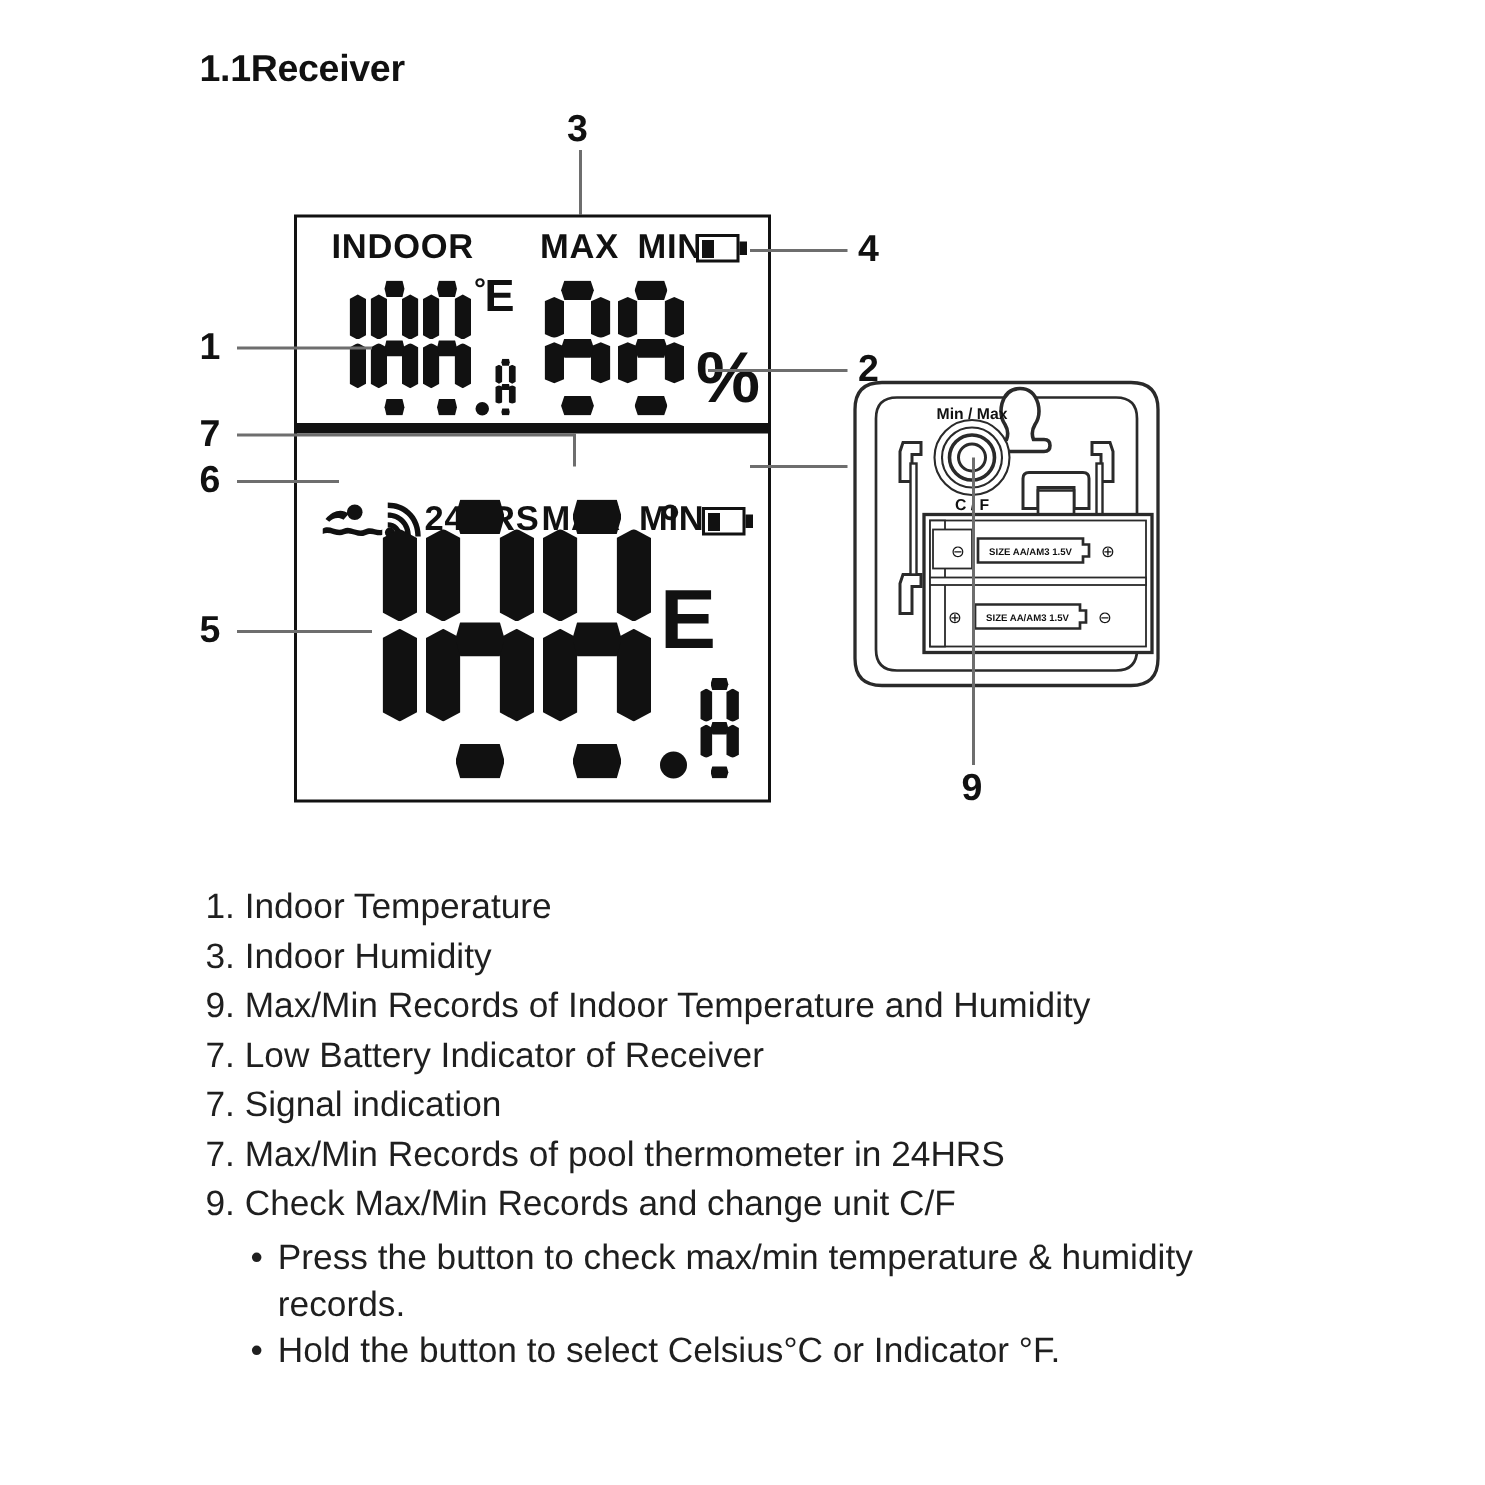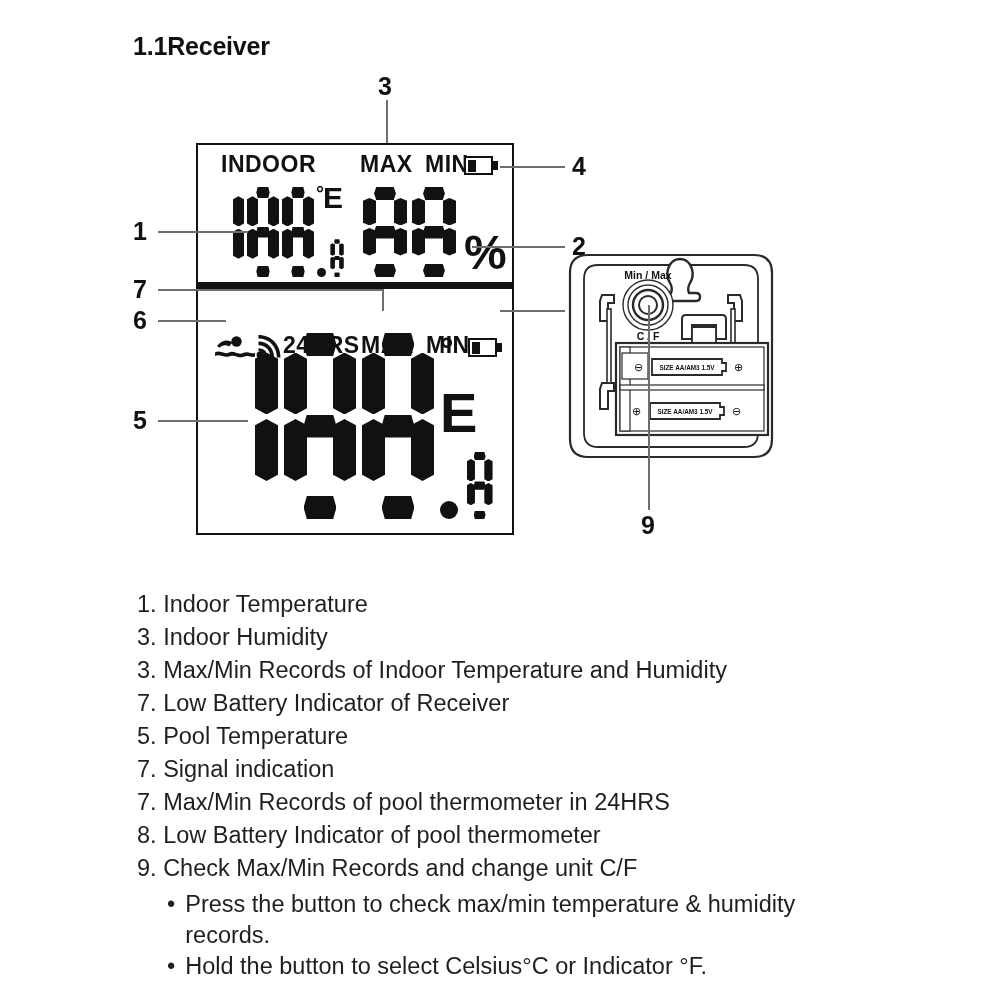--- a/index.html
+++ b/index.html
@@ -412,26 +412,24 @@
     </g>
   </svg>
 
   <div class="leader vt" style="left:648px; top:305px; height:205px;"></div>
   <div class="callout" style="left:641px; top:513px;">9</div>
 </div>
 
 <div id="legend">
   <div class="legend-item">1. Indoor Temperature</div>
   <div class="legend-item">3. Indoor Humidity</div>
-  <div class="legend-item">3. Max/Min Records of Indoor Temperature and Humidity</div>
+  <div class="legend-item">9. Max/Min Records of Indoor Temperature and Humidity</div>
   <div class="legend-item">7. Low Battery Indicator of Receiver</div>
-  <div class="legend-item">5. Pool Temperature</div>
   <div class="legend-item">7. Signal indication</div>
   <div class="legend-item">7. Max/Min Records of pool thermometer in 24HRS</div>
-  <div class="legend-item">8. Low Battery Indicator of pool thermometer</div>
   <div class="legend-item">9. Check Max/Min Records and change unit C/F</div>
 
   <div id="sublist">
     <div class="sub-item">
       <span class="sub-bullet">•</span>
       <span class="sub-text">Press the button to check max/min temperature &amp; humidity records.</span>
     </div>
     <div class="sub-item">
       <span class="sub-bullet">•</span>
       <span class="sub-text">Hold the button to select Celsius°C or Indicator °F.</span>

